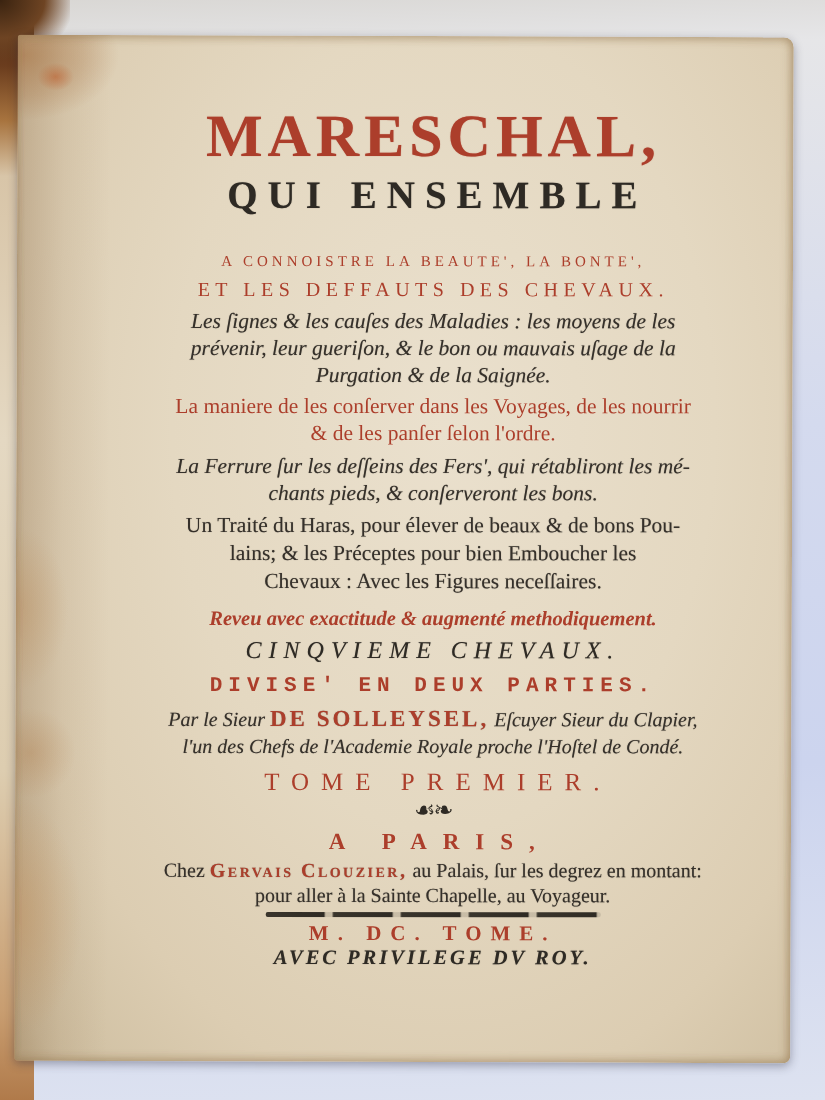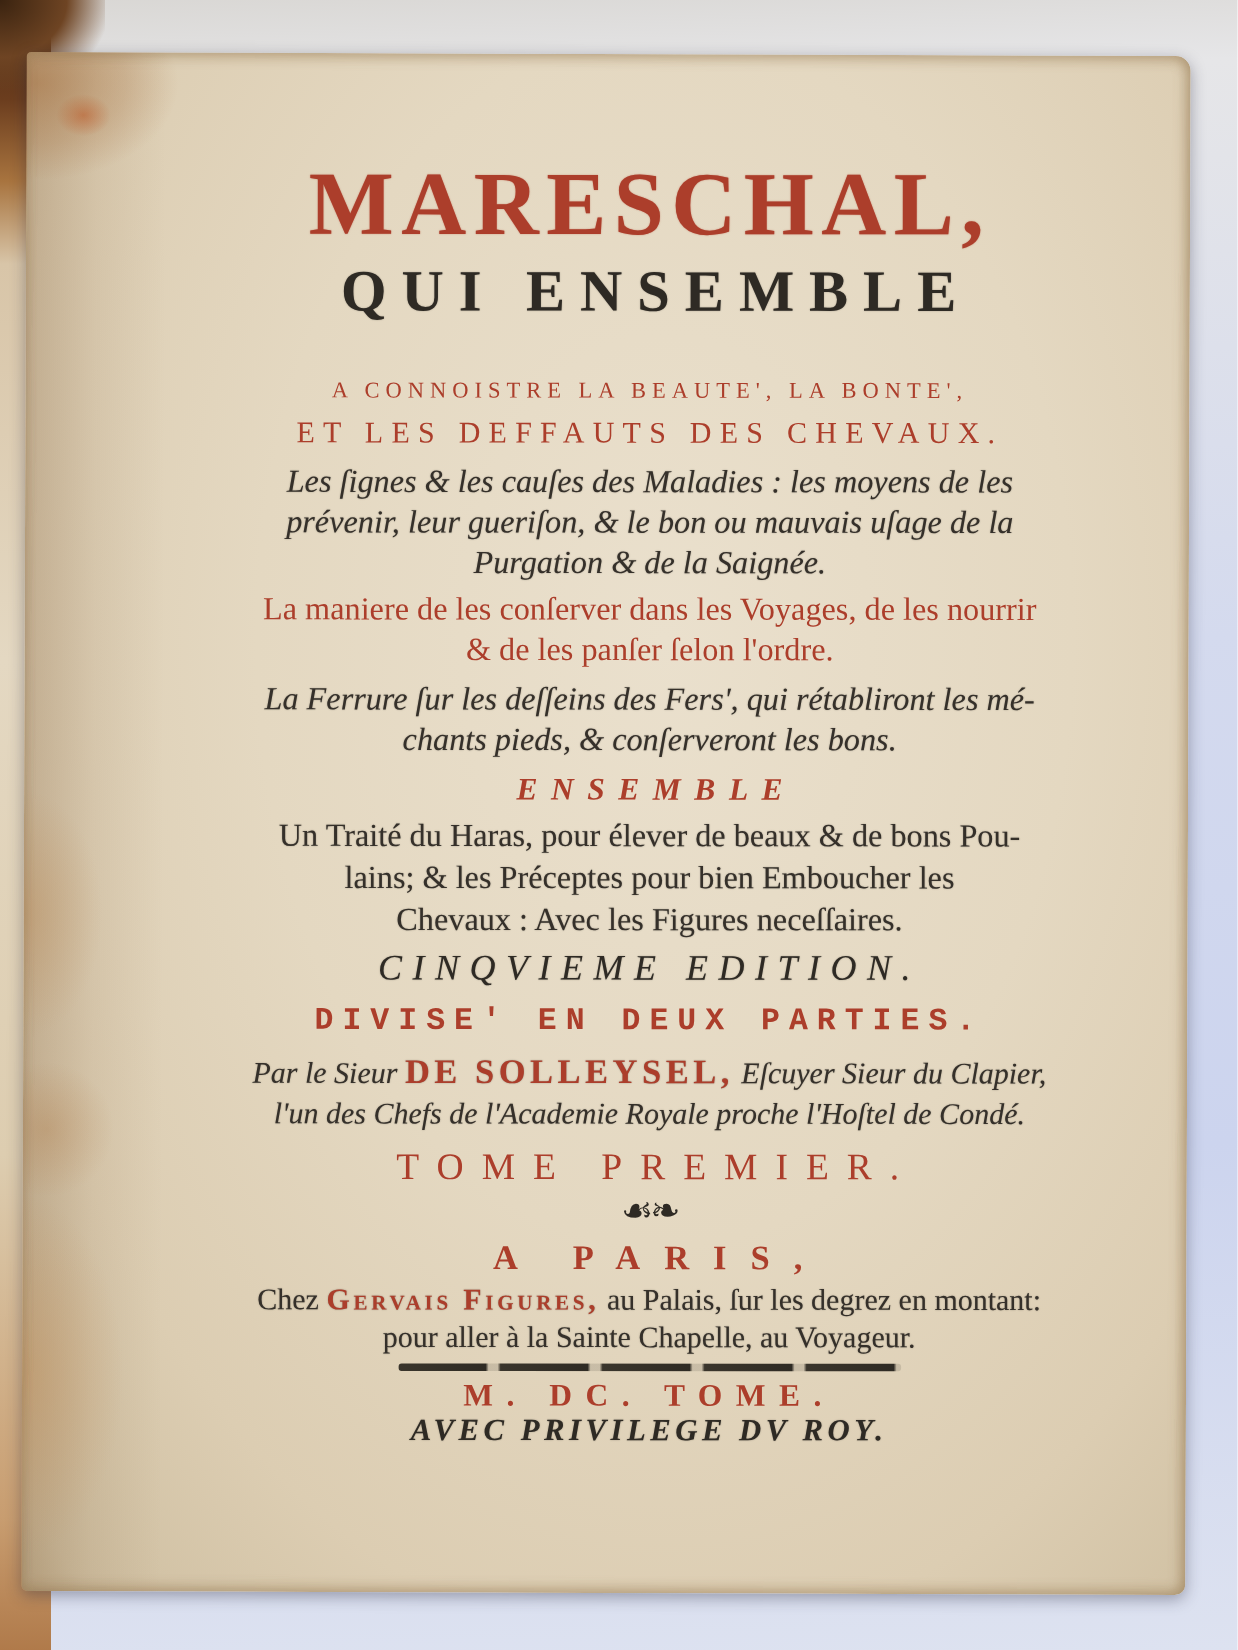--- a/index.html
+++ b/index.html
@@ -96,39 +96,39 @@
     <div class="body-p mt4 red">
       <div class="l">La maniere de les conſerver dans les Voyages, de les nourrir</div>
       <div class="l">&amp; de les panſer ſelon l'ordre.</div>
     </div>
 
     <div class="body-p mt6 ink">
       <div class="l">La Ferrure ſur les deſſeins des Fers', qui rétabliront les mé-</div>
       <div class="l">chants pieds, &amp; conſerveront les bons.</div>
     </div>
 
-    <div class="l ensemble red">ENSEMBLE</div>
 
     <div class="body-p traite ink">
       <div class="l">Un Traité du Haras, pour élever de beaux &amp; de bons Pou-</div>
       <div class="l">lains; &amp; les Préceptes pour bien Emboucher les</div>
       <div class="l">Chevaux : Avec les Figures neceſſaires.</div>
     </div>
 
-    <div class="l edition it ink">CINQVIEME EDITION.</div>
+    <div class="l reveu red it">Reveu avec exactitude &amp; augmenté methodiquement.</div>
+    <div class="l edition it ink">CINQVIEME CHEVAUX.</div>
     <div class="l divise red">DIVISE' EN DEUX PARTIES.</div>
 
     <div class="l byline ink"><span class="it">Par le Sieur </span><span class="red name">DE SOLLEYSEL,</span><span class="it"> Eſcuyer Sieur du Clapier,</span></div>
     <div class="l byline2 it ink">l'un des Chefs de l'Academie Royale proche l'Hoſtel de Condé.</div>
 
     <div class="l tome red">TOME PREMIER.</div>
     <div class="l orn">☙❧</div>
 
     <div class="l paris red">A PARIS,</div>
-    <div class="l imprint ink"><span>Chez </span><span class="red sc">Gervais Figures,</span><span> au Palais, ſur les degrez en montant:</span></div>
+    <div class="l imprint ink"><span>Chez </span><span class="red sc">Gervais Clouzier,</span><span> au Palais, ſur les degrez en montant:</span></div>
     <div class="l imprint2 ink">pour aller à la Sainte Chapelle, au Voyageur.</div>
 
     <div class="rule"></div>
 
     <div class="l date red">M. DC. TOME.</div>
     <div class="l privilege it ink">AVEC PRIVILEGE DV ROY.</div>
 
   </div>
 </div>
 

